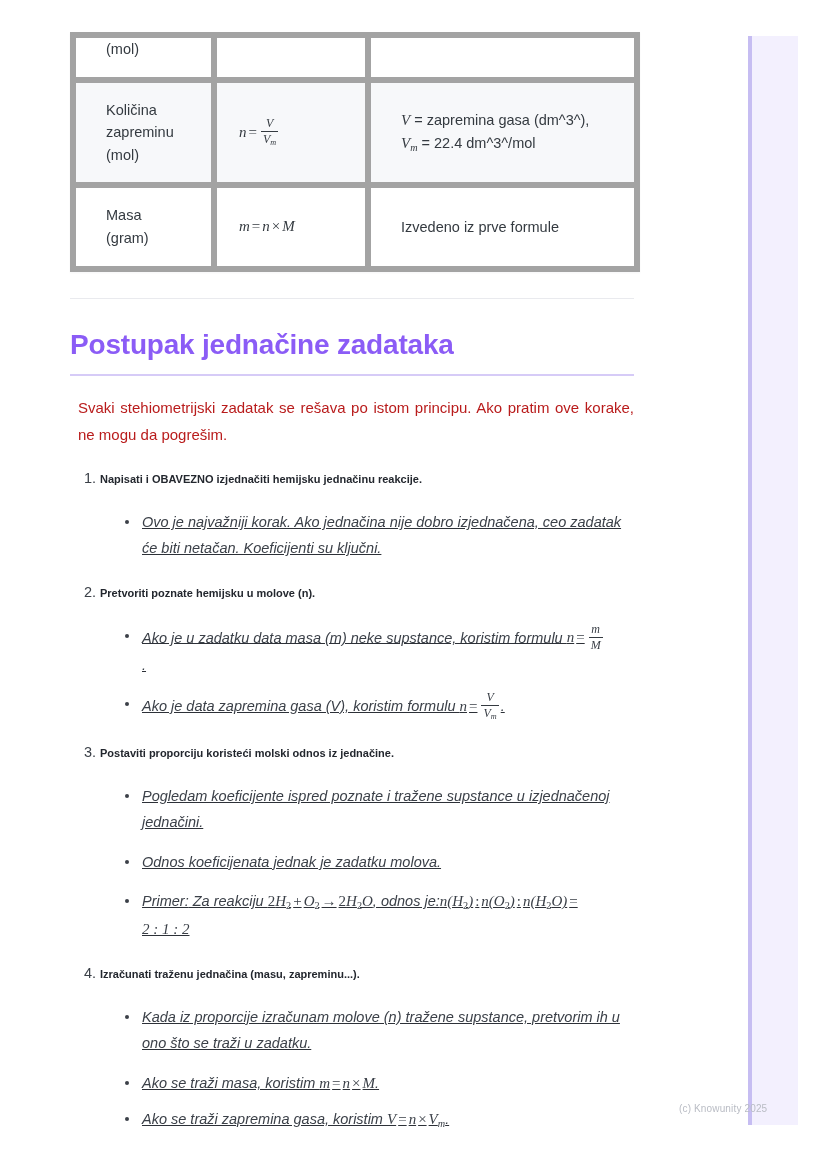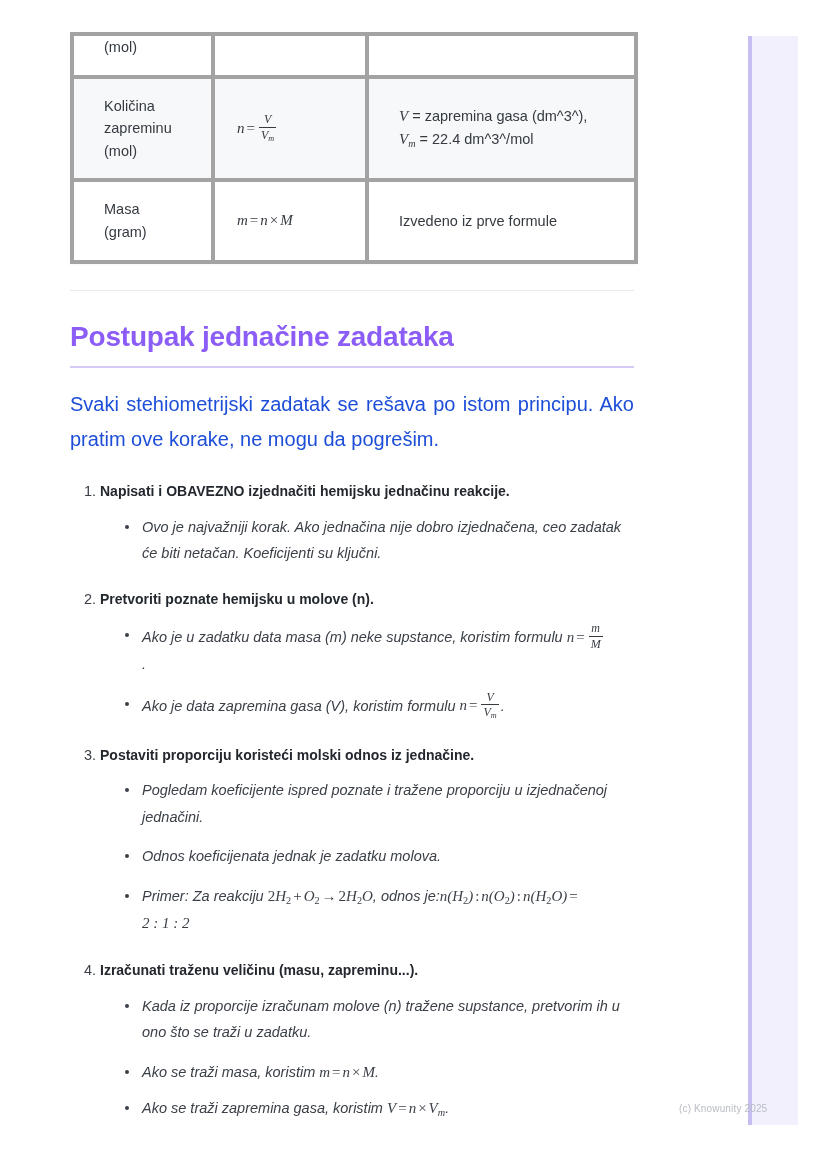--- a/index.html
+++ b/index.html
@@ -59,21 +59,21 @@
     margin-top: 32px;
     table-layout: fixed;
     border: 1px solid #eceef1;
     box-shadow: 0 1px 2px rgba(16,24,40,.04);
   }
   .formula-table col.c1 { width: 141px; }
   .formula-table col.c2 { width: 154px; }
   .formula-table col.c3 { width: 269px; }
 
   .formula-table td {
-    border: 4px solid #a3a3a3;
+    border: 6px solid #a3a3a3;
     padding: 16px 30px;
     vertical-align: middle;
     font-size: 14.5px;
     line-height: 1.56;
     color: #343a40;
   }
   .formula-table tr.shade td { background: #f7f8fa; }
   .formula-table tr.plain td { background: #ffffff; }
   .formula-table td.mid { text-align: left; padding-left: 22px; }
 
@@ -134,54 +134,55 @@
   }
   .title-underline {
     width: 564px;
     height: 2px;
     background: #d6cbf7;
     margin-top: 13px;
   }
 
   
   p.intro {
-    font-size: 20px;
+    font-size: 15px;
     line-height: 1.78;
-    color: #1d4ed8;
+    color: #b91c1c;
     text-align: justify;
-    margin: 19px 0 0 0;
+    margin: 19px 0 0 8px;
   }
 
   
   ol.steps {
     margin: 22px 0 0 0;
     padding-left: 30px;
     font-size: 14.5px;
     color: #2d3138;
   }
   ol.steps > li {
     margin-bottom: 2px;
   }
   ol.steps > li::marker {
     font-weight: 400;
     color: #3b4048;
   }
   .step-title {
     font-weight: 700;
-    font-size: 14px;
+    font-size: 11px;
     line-height: 1.62;
     color: #23272e;
     display: inline-block;
     padding-bottom: 2px;
   }
 
   ul.sub {
     list-style: none;
-    margin: 9px 0 22px 0;
+    margin: 18px 0 22px 0;
     padding-left: 24px;
+    text-decoration: underline;
   }
   ul.sub > li {
     position: relative;
     padding-left: 18px;
     font-size: 14.5px;
     line-height: 1.82;
     color: #3b4048;
     margin-bottom: 13px;
   }
   ul.sub > li:last-child { margin-bottom: 0; }
@@ -277,28 +278,28 @@
         <span class="step-title">Pretvoriti poznate hemijsku u molove (n).</span>
         <ul class="sub">
           <li><span>Ako je u zadatku data masa (m) neke supstance, koristim formulu </span><span class="math">n<span class="op">=</span><span class="frac"><span class="top">m</span><span class="bot">M</span></span></span><br><span>.</span></li>
           <li><span>Ako je data zapremina gasa (V), koristim formulu </span><span class="math">n<span class="op">=</span><span class="frac"><span class="top">V</span><span class="bot">V<span class="sub">m</span></span></span></span><span>.</span></li>
         </ul>
       </li>
 
       <li>
         <span class="step-title">Postaviti proporciju koristeći molski odnos iz jednačine.</span>
         <ul class="sub">
-          <li>Pogledam koeficijente ispred poznate i tražene proporciju u izjednačenoj jednačini.</li>
+          <li>Pogledam koeficijente ispred poznate i tražene supstance u izjednačenoj jednačini.</li>
           <li>Odnos koeficijenata jednak je zadatku molova.</li>
           <li><span class="em">Primer:</span><span> Za reakciju </span><span class="math"><span class="num">2</span>H<span class="sub-n">2</span><span class="op">+</span>O<span class="sub-n">2</span><span class="op">→</span><span class="num">2</span>H<span class="sub-n">2</span>O</span><span>, odnos je:</span><span class="math">n(H<span class="sub-n">2</span>)<span class="op">:</span>n(O<span class="sub-n">2</span>)<span class="op">:</span>n(H<span class="sub-n">2</span>O)<span class="op">=</span></span><br><span class="math">2 : 1 : 2</span></li>
         </ul>
       </li>
 
       <li>
-        <span class="step-title">Izračunati traženu veličinu (masu, zapreminu...).</span>
+        <span class="step-title">Izračunati traženu jednačina (masu, zapreminu...).</span>
         <ul class="sub">
           <li>Kada iz proporcije izračunam molove (n) tražene supstance, pretvorim ih u ono što se traži u zadatku.</li>
           <li class="tight"><span>Ako se traži masa, koristim </span><span class="math">m<span class="op">=</span>n<span class="op">×</span>M</span><span>.</span></li>
           <li class="tight"><span>Ako se traži zapremina gasa, koristim </span><span class="math">V<span class="op">=</span>n<span class="op">×</span>V<span class="sub">m</span></span><span>.</span></li>
         </ul>
       </li>
 
     </ol>
 
   </div>

